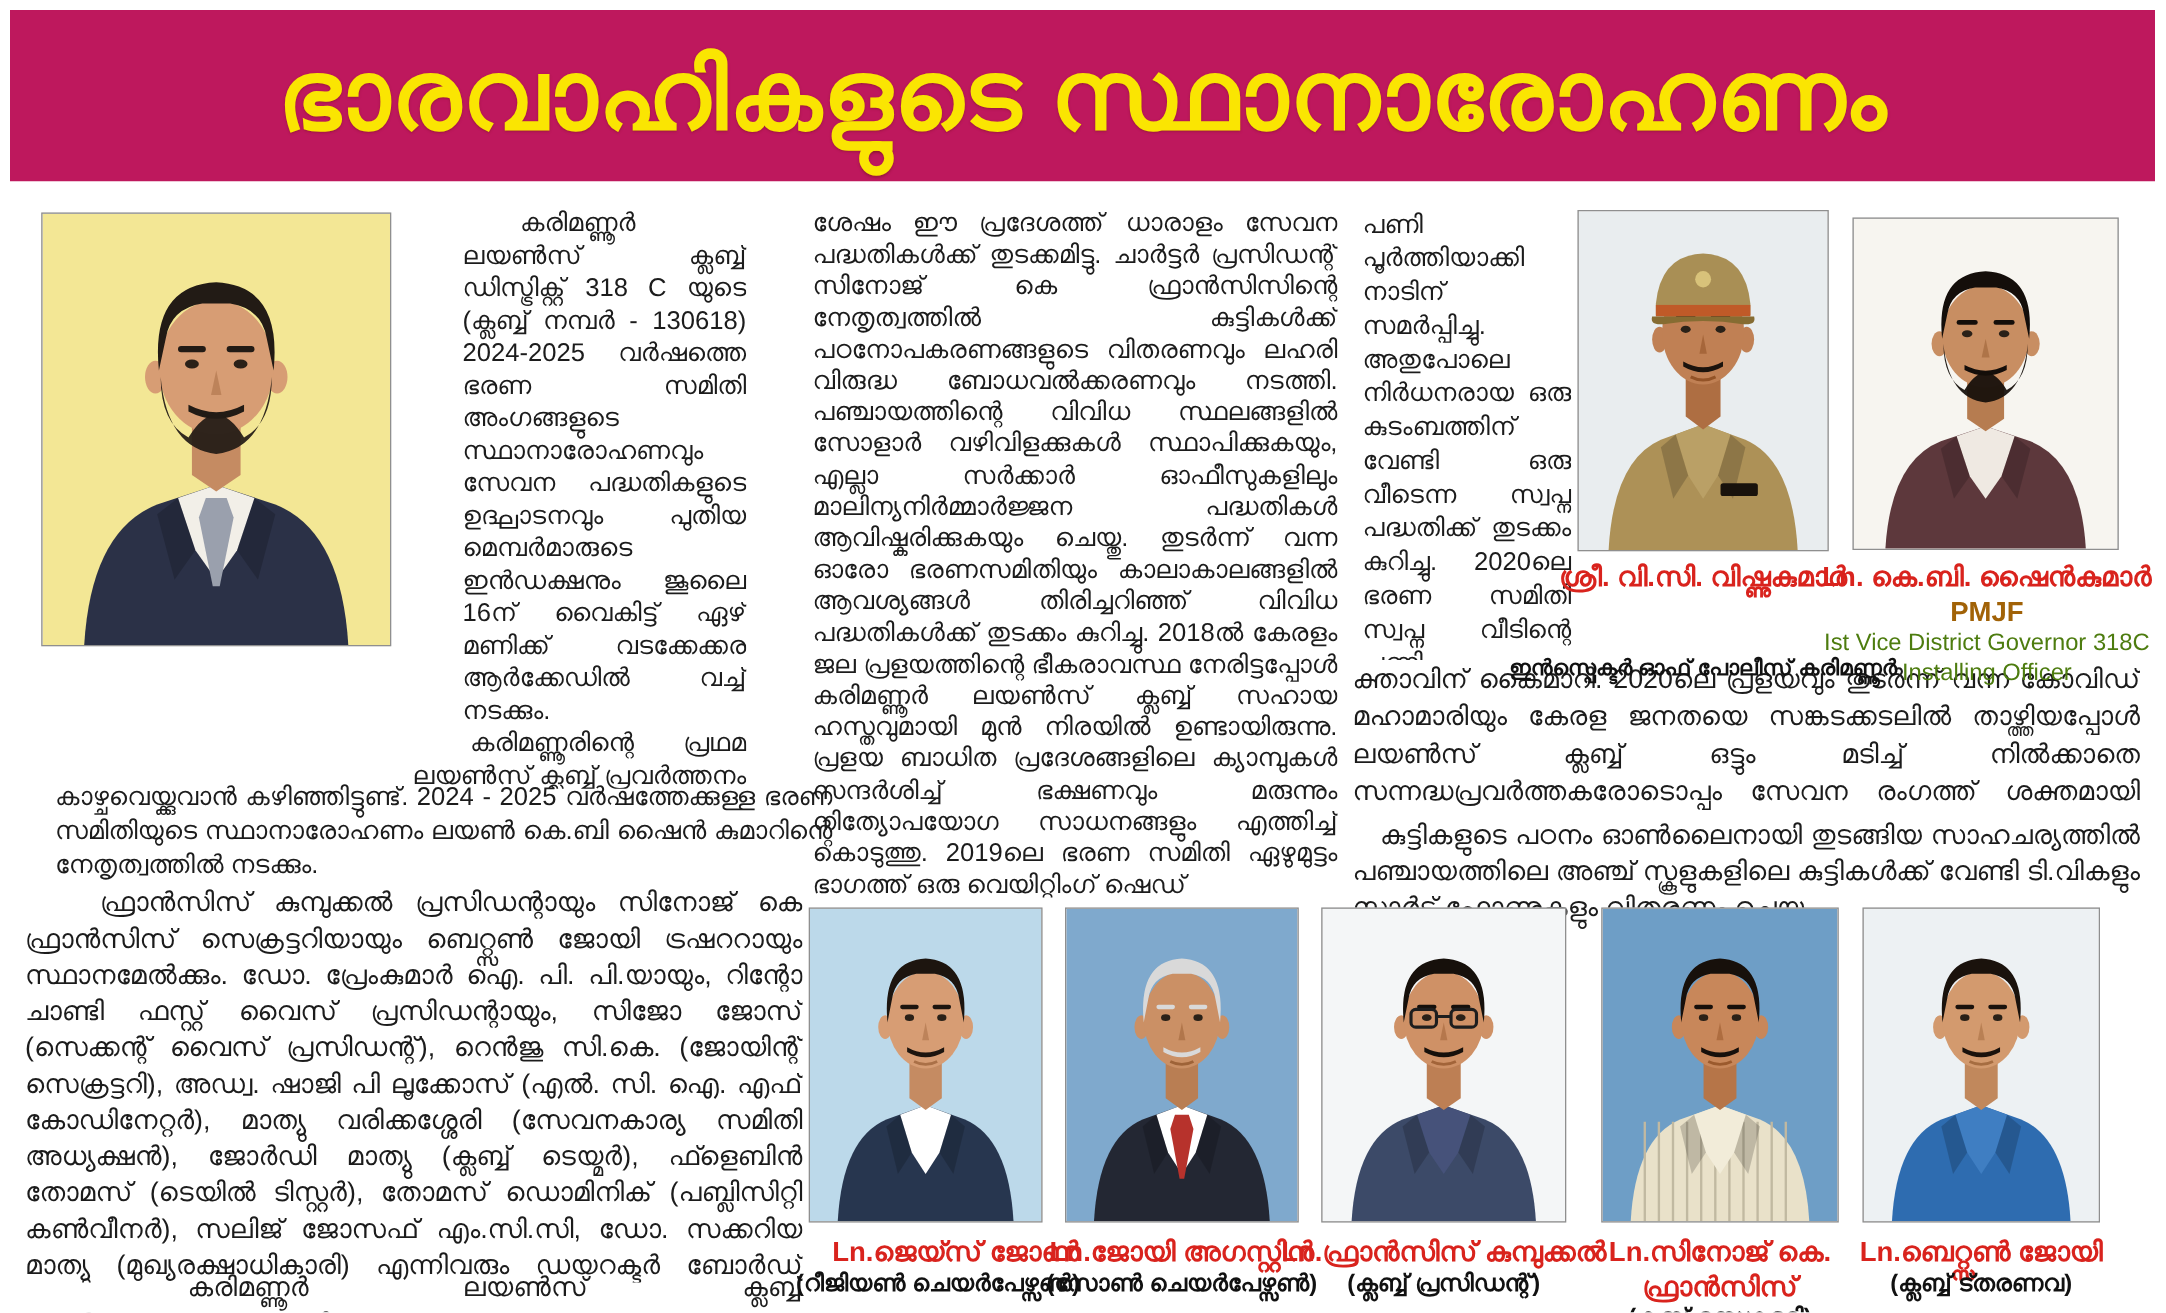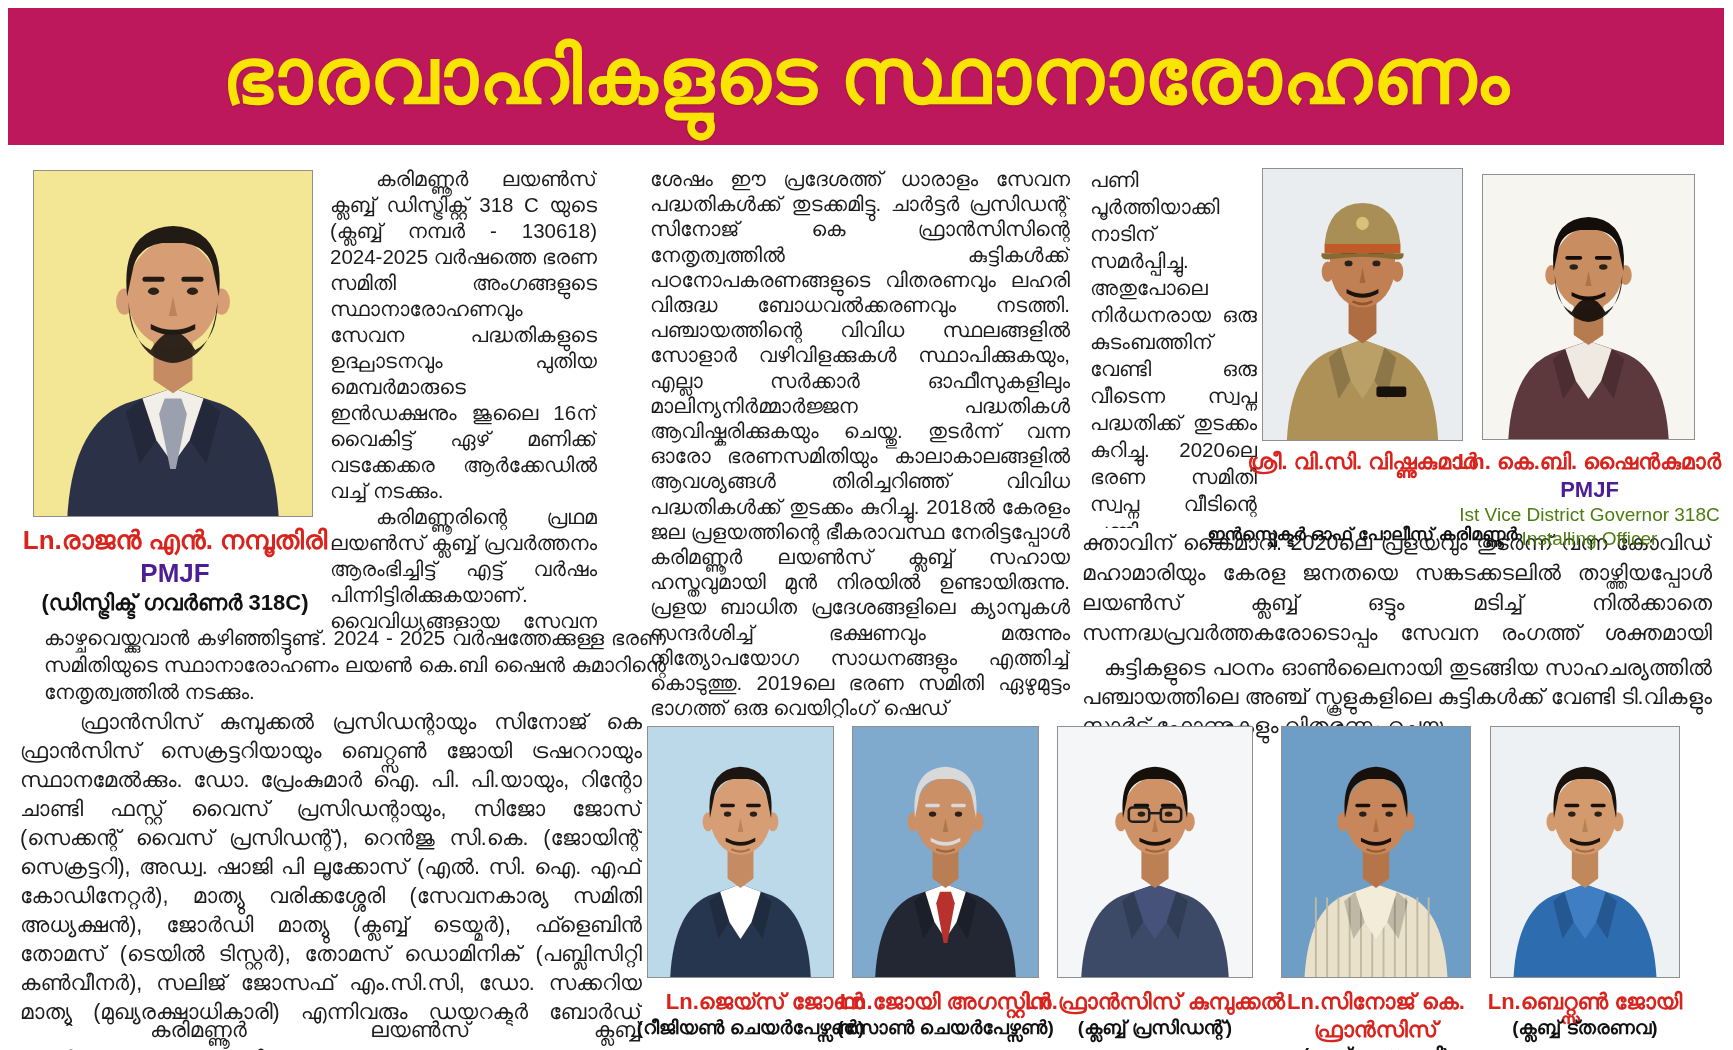--- a/index.html
+++ b/index.html
@@ -14,21 +14,21 @@
   .tcol{position:absolute;text-align:justify;overflow:hidden;}
   .tcol p{margin:0;}
   .fs-body{font-size:20.5px;line-height:26px;}
   .fs-wide{font-size:21.5px;line-height:29px;}
   
   .photo{position:absolute;border:1px solid #8f8f8f;box-sizing:border-box;overflow:hidden;background:#ddd;}
   .photo svg{display:block;}
   
   .caption{position:absolute;text-align:center;line-height:1.25;}
   .cap-red{color:#d9231d;font-weight:700;}
-  .cap-suffix{color:#4c1d95;font-weight:700;}
+  .cap-suffix{color:#a16207;font-weight:700;}
   .cap-black{color:#111;font-weight:700;}
   .cap-en{color:#4d7c0f;font-weight:400;}
   .cap-lg{font-size:26px;}
   .cap-md{font-size:22px;}
   .cap-sm{font-size:19px;}
   .cap-xs{font-size:17.5px;margin-top:48px;}
 </style>
 </head>
 <body>
 
@@ -53,28 +53,23 @@
         <path d="M33.5 48 Q31 22 50 21 Q69 22 66.5 48 L64.5 38 Q63 29 54 27.5 L46 27.5 Q37 29 35.5 38 Z" fill="#221b15"></path>
         <rect x="39" y="40.5" width="8" height="1.9" rx="0.9" fill="#221b15"></rect>
         <rect x="53" y="40.5" width="8" height="1.9" rx="0.9" fill="#221b15"></rect>
         <ellipse cx="43" cy="46" rx="2" ry="1.4" fill="#2a2118"></ellipse>
         <ellipse cx="57" cy="46" rx="2" ry="1.4" fill="#2a2118"></ellipse>
         <path d="M50 48 L48.5 55.5 L51.5 55.5 Z" fill="#bd835a"></path>
         <path d="M42 58.5 Q50 63 58 58.5 L58 60.5 Q50 65 42 60.5 Z" fill="#221b15"></path>
         <path d="M34 50 Q36 72 50 73.5 Q64 72 66 50 Q66 64 58 68.5 Q54 61.5 50 61.5 Q46 61.5 42 68.5 Q34 64 34 50 Z" fill="#221b15" opacity="0.93"></path>
       </svg>
     </div>
-  <div class="caption" style="left:0px;top:524px;width:350px;">
-    <div class="cap-lg"><span class="cap-red">Ln.രാജൻ എൻ. നമ്പൂതിരി</span>
-      <span class="cap-suffix">PMJF</span></div>
-    <div class="cap-black cap-md">(ഡിസ്ട്രിക്ട് ഗവർണർ 318C)</div>
-  </div>
 
   <div class="tcol fs-body" style="left:330px;top:166px;width:267px;height:465px;">
-    <p style="text-indent:46px;">കരിമണ്ണൂർ ലയൺസ് ക്ലബ്ബ് ഡിസ്ട്രിക്റ്റ് 318 C യുടെ (ക്ലബ്ബ് നമ്പർ - 130618) 2024-2025 വർഷത്തെ ഭരണ സമിതി അംഗങ്ങളുടെ സ്ഥാനാരോഹണവും സേവന പദ്ധതികളുടെ ഉദ്ഘാടനവും പുതിയ മെമ്പർമാരുടെ ഇൻഡക്ഷനും ജൂലൈ 16ന് വൈകിട്ട് ഏഴ് മണിക്ക് വടക്കേക്കര ആർക്കേഡിൽ വച്ച് നടക്കും.</p>
+    <p style="text-indent:46px;margin-left:40px;">കരിമണ്ണൂർ ലയൺസ് ക്ലബ്ബ് ഡിസ്ട്രിക്റ്റ് 318 C യുടെ (ക്ലബ്ബ് നമ്പർ - 130618) 2024-2025 വർഷത്തെ ഭരണ സമിതി അംഗങ്ങളുടെ സ്ഥാനാരോഹണവും സേവന പദ്ധതികളുടെ ഉദ്ഘാടനവും പുതിയ മെമ്പർമാരുടെ ഇൻഡക്ഷനും ജൂലൈ 16ന് വൈകിട്ട് ഏഴ് മണിക്ക് വടക്കേക്കര ആർക്കേഡിൽ വച്ച് നടക്കും.</p>
     <p style="text-indent:46px;">കരിമണ്ണൂരിന്റെ പ്രഥമ ലയൺസ് ക്ലബ്ബ് പ്രവർത്തനം ആരംഭിച്ചിട്ട് എട്ട് വർഷം പിന്നിട്ടിരിക്കുകയാണ്. വൈവിധ്യങ്ങളായ സേവന പദ്ധതികൾ ആവിഷ്കരിച്ച് കൊണ്ട് ഇക്കാലമത്രയും പ്രശസ്തമായ സേവനം</p>
   </div>
 
   <div class="tcol fs-body" style="left:20px;top:624px;width:622px;height:82px;line-height:27px;margin-left:24px;">
     <p>കാഴ്ചവെയ്ക്കുവാൻ കഴിഞ്ഞിട്ടുണ്ട്. 2024 - 2025 വർഷത്തേക്കുള്ള ഭരണ സമിതിയുടെ സ്ഥാനാരോഹണം ലയൺ കെ.ബി ഷൈൻ കുമാറിന്റെ നേതൃത്വത്തിൽ നടക്കും.</p>
   </div>
   <div class="tcol fs-wide" style="left:20px;top:708px;width:622px;height:318px;">
     <p style="text-indent:60px;">ഫ്രാൻസിസ് കുമ്പുക്കൽ പ്രസിഡന്റായും സിനോജ് കെ ഫ്രാൻസിസ് സെക്രട്ടറിയായും ബെറ്റ്സൺ ജോയി ട്രഷററായും സ്ഥാനമേൽക്കും. ഡോ. പ്രേംകുമാർ ഐ. പി. പി.യായും, റിന്റോ ചാണ്ടി ഫസ്റ്റ് വൈസ് പ്രസിഡന്റായും, സിജോ ജോസ് (സെക്കന്റ് വൈസ് പ്രസിഡന്റ്), റെൻജു സി.കെ. (ജോയിന്റ് സെക്രട്ടറി), അഡ്വ. ഷാജി പി ലൂക്കോസ് (എൽ. സി. ഐ. എഫ് കോഡിനേറ്റർ), മാത്യു വരിക്കശ്ശേരി (സേവനകാര്യ സമിതി അധ്യക്ഷൻ), ജോർഡി മാത്യു (ക്ലബ്ബ് ടെയ്മർ), ഫ്ളെബിൻ തോമസ് (ടെയിൽ ടിസ്റ്റർ), തോമസ് ഡൊമിനിക് (പബ്ലിസിറ്റി കൺവീനർ), സലിജ് ജോസഫ് എം.സി.സി, ഡോ. സക്കറിയ മാത്യു (മുഖ്യരക്ഷാധികാരി) എന്നിവരും ഡയറക്ടർ ബോർഡ് അംഗങ്ങളായി രജ്ഞിത് മാനുവൽ, റോബി വർഗീസ്, ജിജോ ടോം, അനിൽകുമാർ പി, സാജു കെ പോൾ തുടങ്ങിയവരും തിരഞ്ഞെടുക്കപ്പെട്ടു.</p>
   </div>
   <div class="tcol fs-wide" style="left:20px;top:1016px;width:622px;height:34px;">

